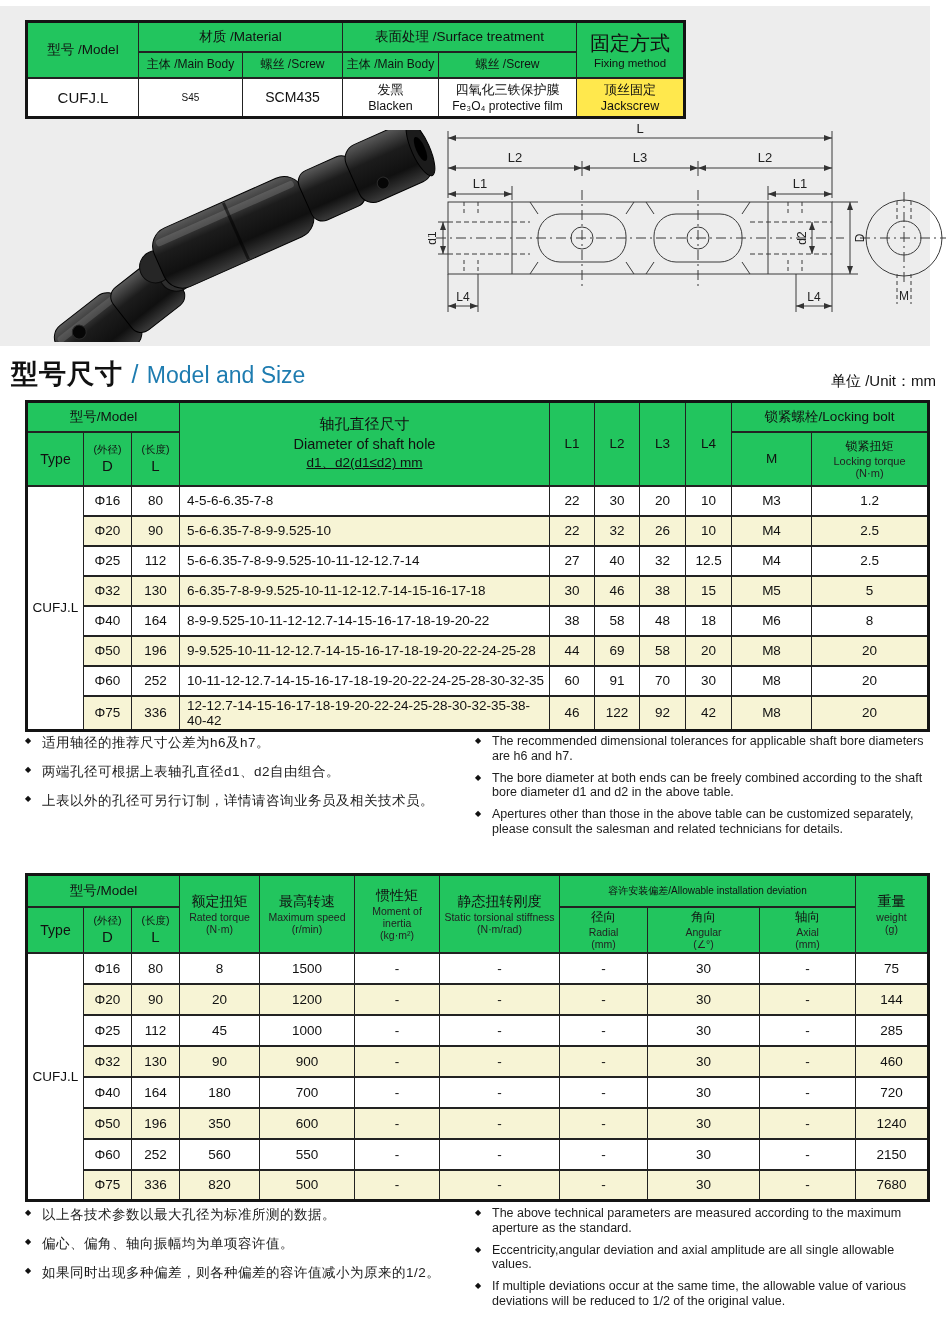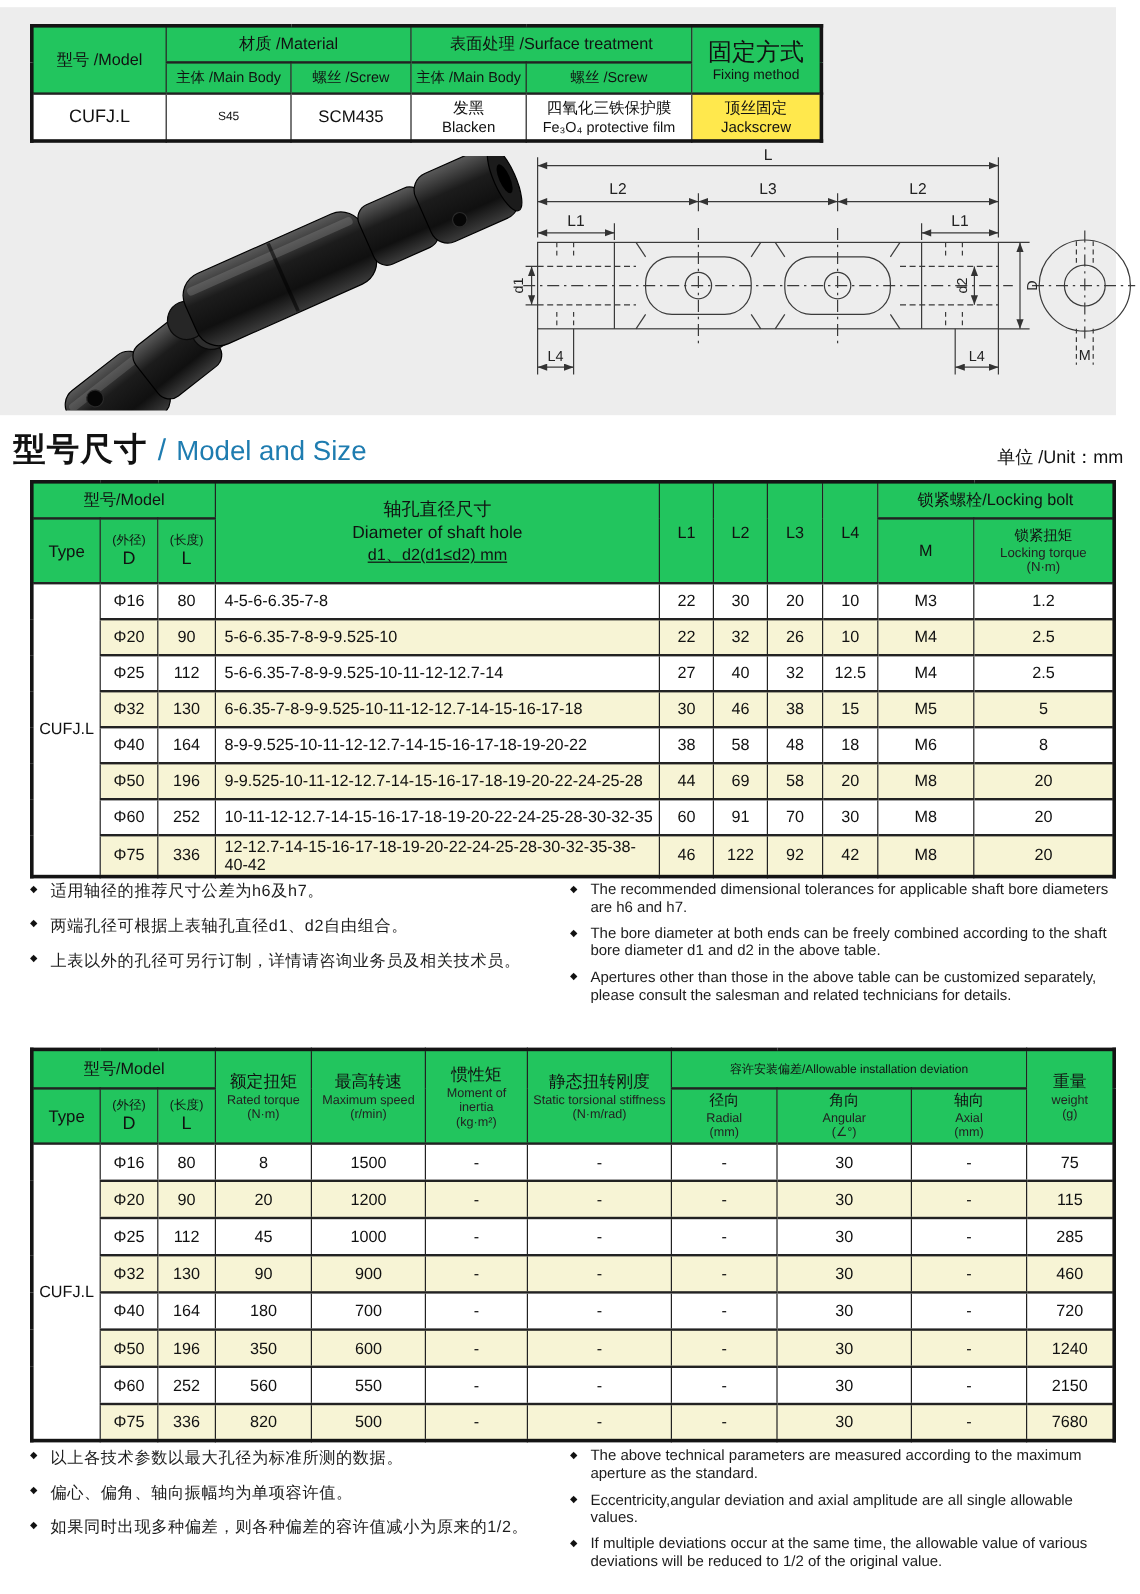--- a/index.html
+++ b/index.html
@@ -461,21 +461,21 @@
     <tr style="height:31px;">
       <td class="cream">Φ20</td>
           <td class="cream">90</td>
       <td class="cream">20</td>
           <td class="cream">1200</td>
       <td class="cream">-</td>
           <td class="cream">-</td>
       <td class="cream">-</td>
           <td class="cream">30</td>
       <td class="cream">-</td>
-          <td class="cream">115</td>
+          <td class="cream">144</td>
     </tr>
     <tr style="height:31px;">
       <td>Φ25</td>
           <td>112</td>
       <td>45</td>
           <td>1000</td>
       <td>-</td>
           <td>-</td>
       <td>-</td>
           <td>30</td>

